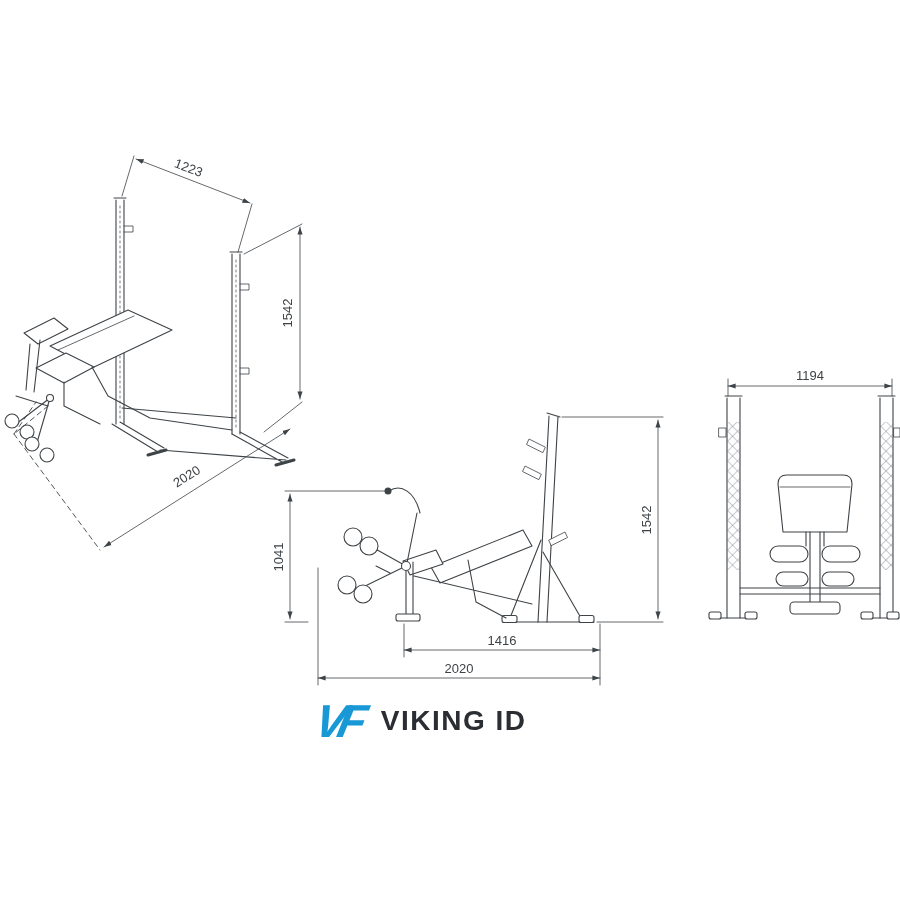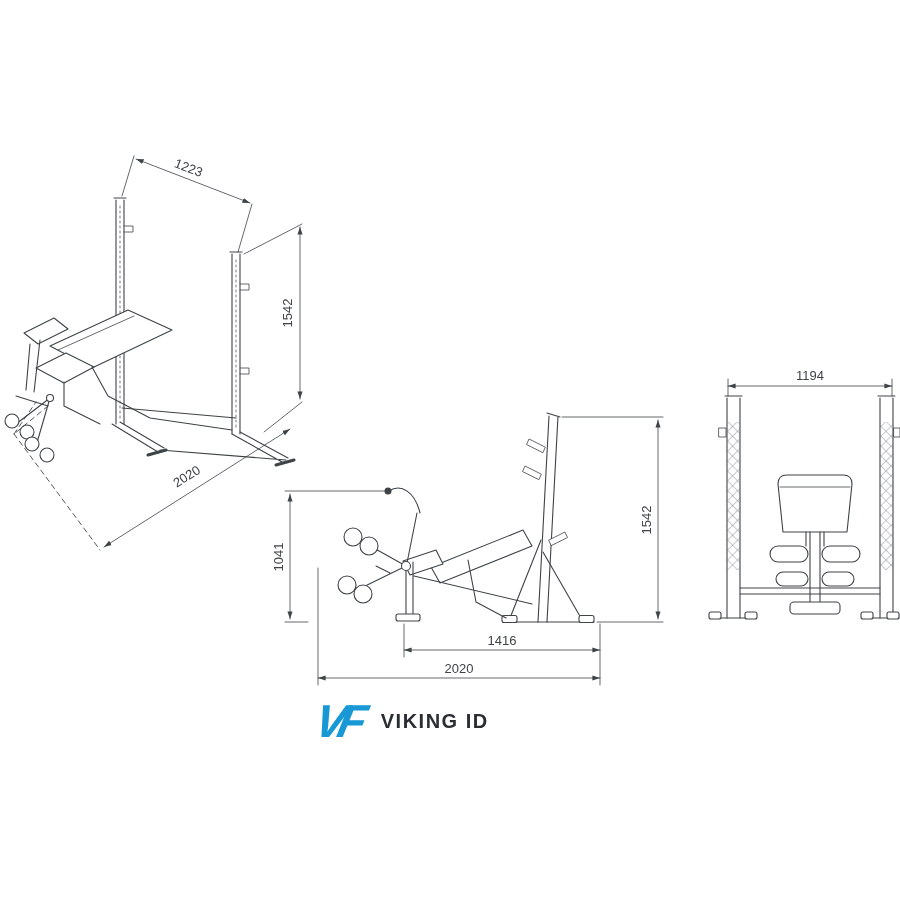--- a/index.html
+++ b/index.html
@@ -10,21 +10,21 @@
   .thin{stroke-width:0.8;}
   .thick{stroke-width:3;}
   .dash{stroke-dasharray:5 4;stroke-width:0.9;}
   .dash2{stroke-dasharray:2 3;stroke-width:0.7;}
   .fillw{fill:#ffffff;}
   .hatchfill{fill:url(#hatch);stroke:none;}
   text.dim{font-family:"Liberation Sans","DejaVu Sans",sans-serif;font-size:13px;fill:var(--line,#3e4347);stroke:none;text-anchor:middle;}
   .logo{position:absolute;left:316px;top:698px;display:flex;align-items:center;gap:14px;}
   .vf{font-family:"Liberation Sans",sans-serif;font-style:italic;font-weight:bold;font-size:46px;line-height:1;
       color:var(--logo-blue,#1899d6);letter-spacing:-8px;transform:skewX(-12deg);padding-right:8px;}
-  .brand{font-family:"Liberation Sans",sans-serif;font-weight:bold;font-size:20px;
+  .brand{font-family:"Liberation Sans",sans-serif;font-weight:bold;font-size:28px;
       color:var(--logo-text,#2a2e33);letter-spacing:1.5px;}
 </style>
 </head>
 <body>
 
 <div class="canvas">
 
 <svg width="900" height="900" viewBox="0 0 900 900">
   <defs>
     <marker id="arr" viewBox="0 0 10 8" refX="9.5" refY="4" markerWidth="10" markerHeight="8" orient="auto-start-reverse">

